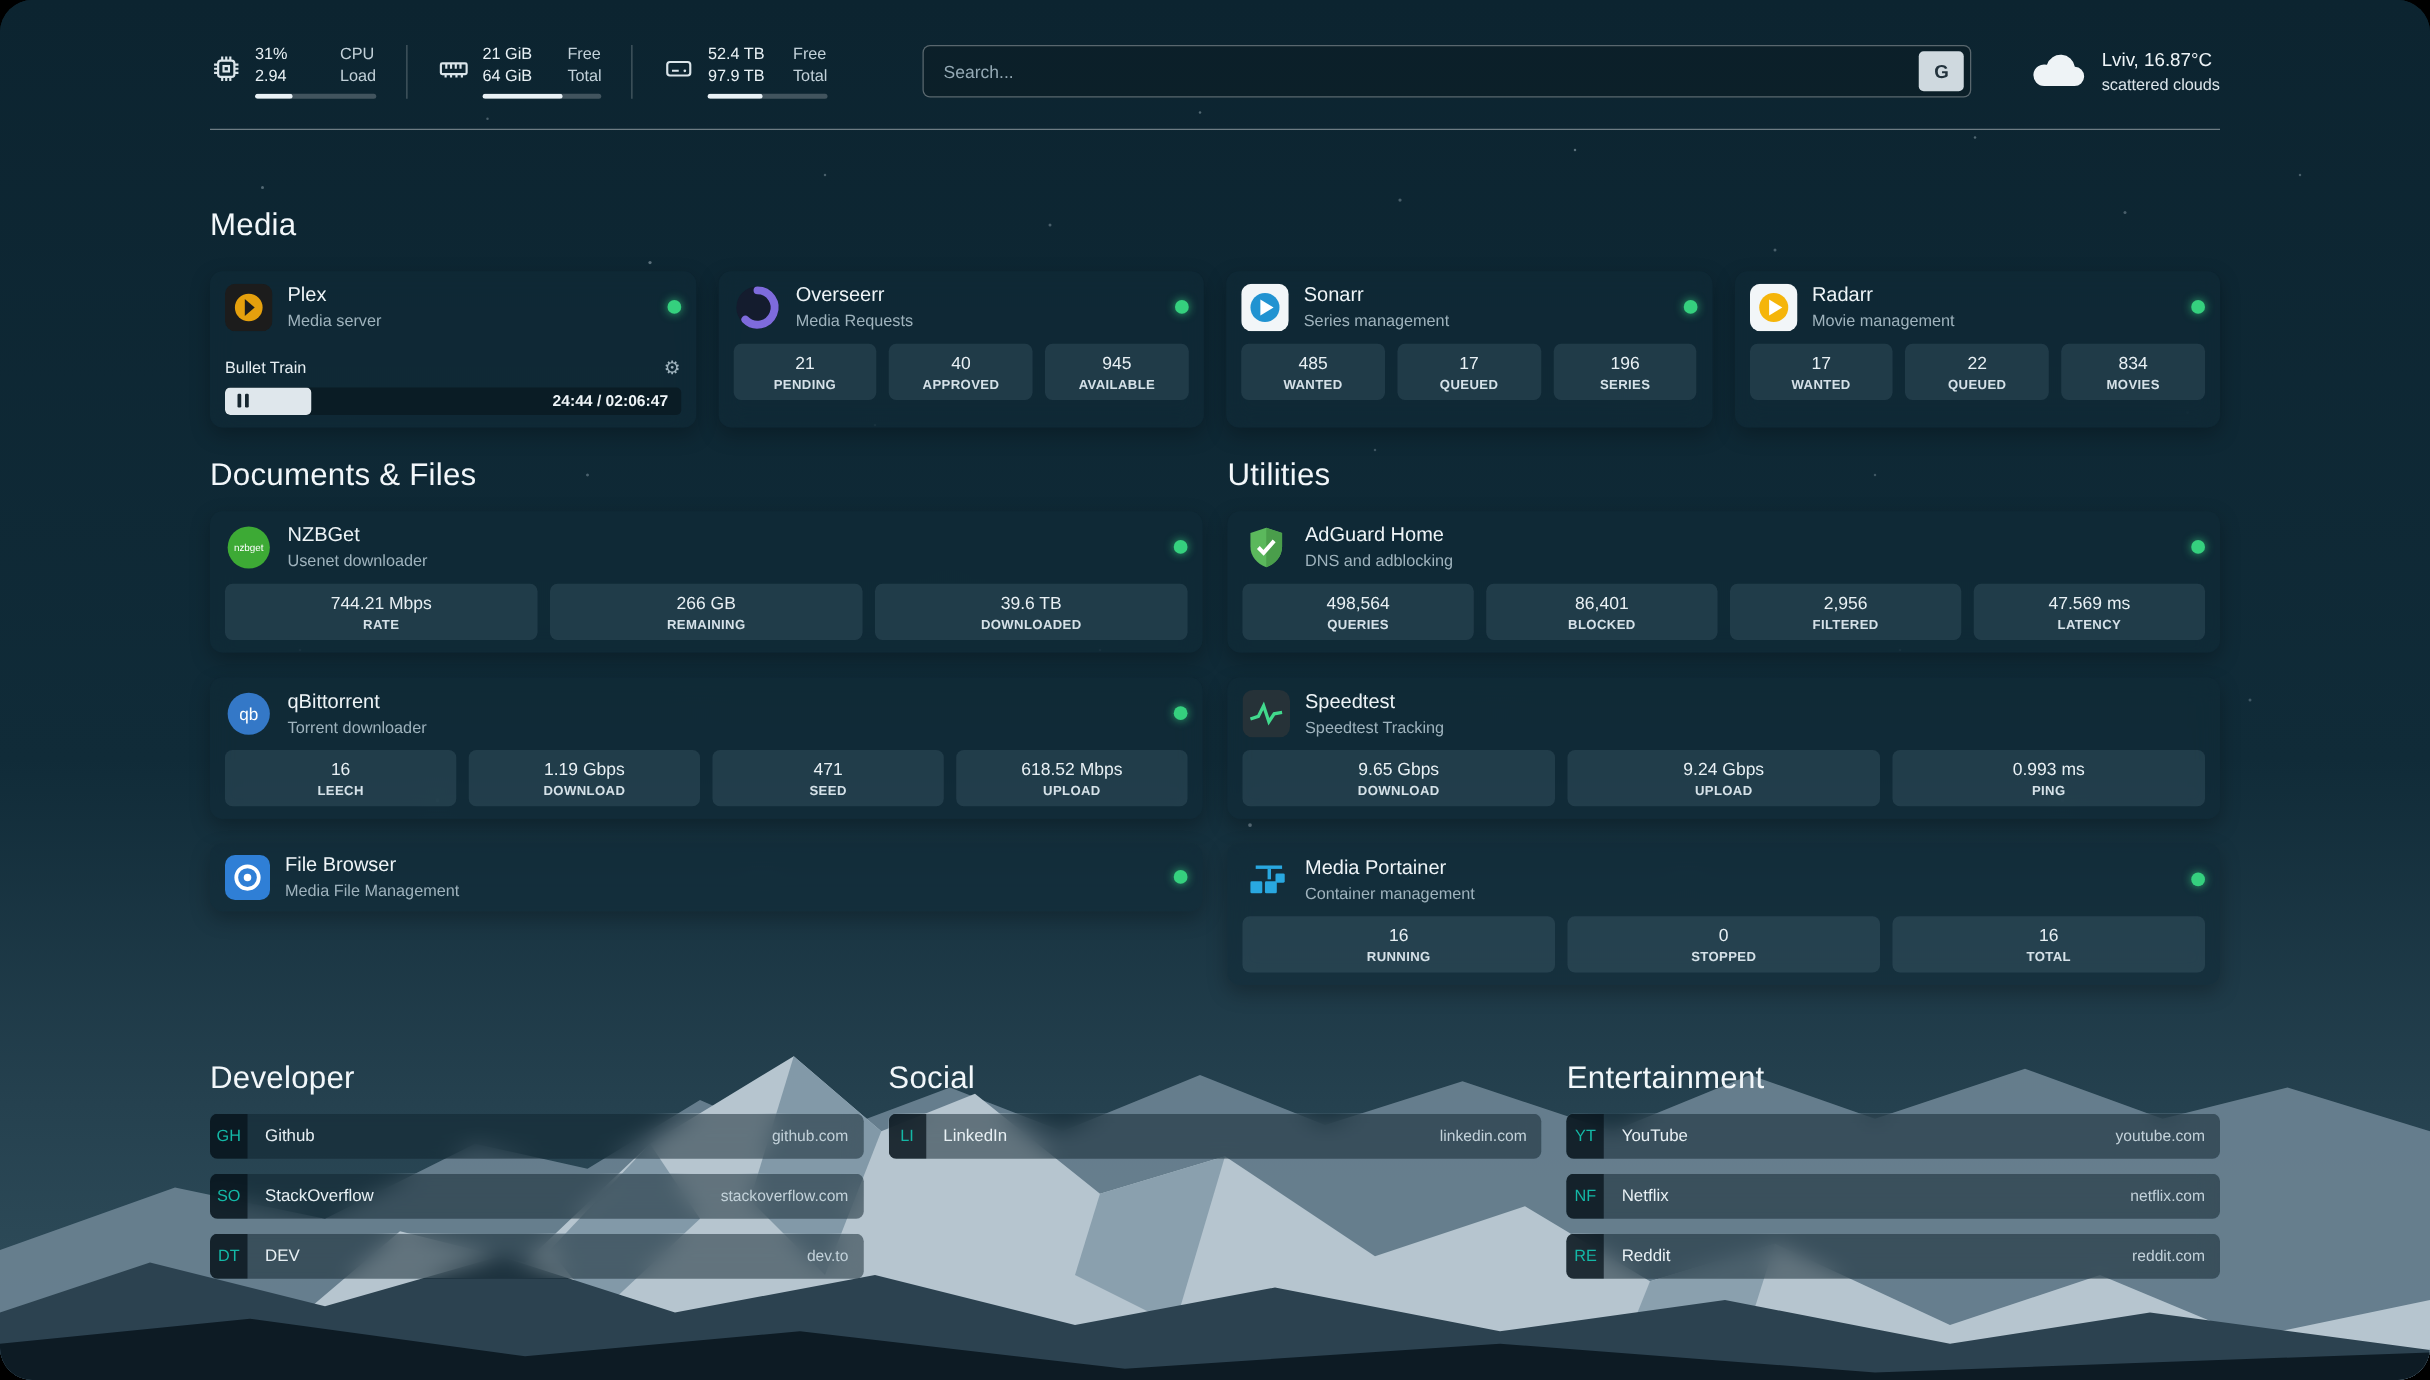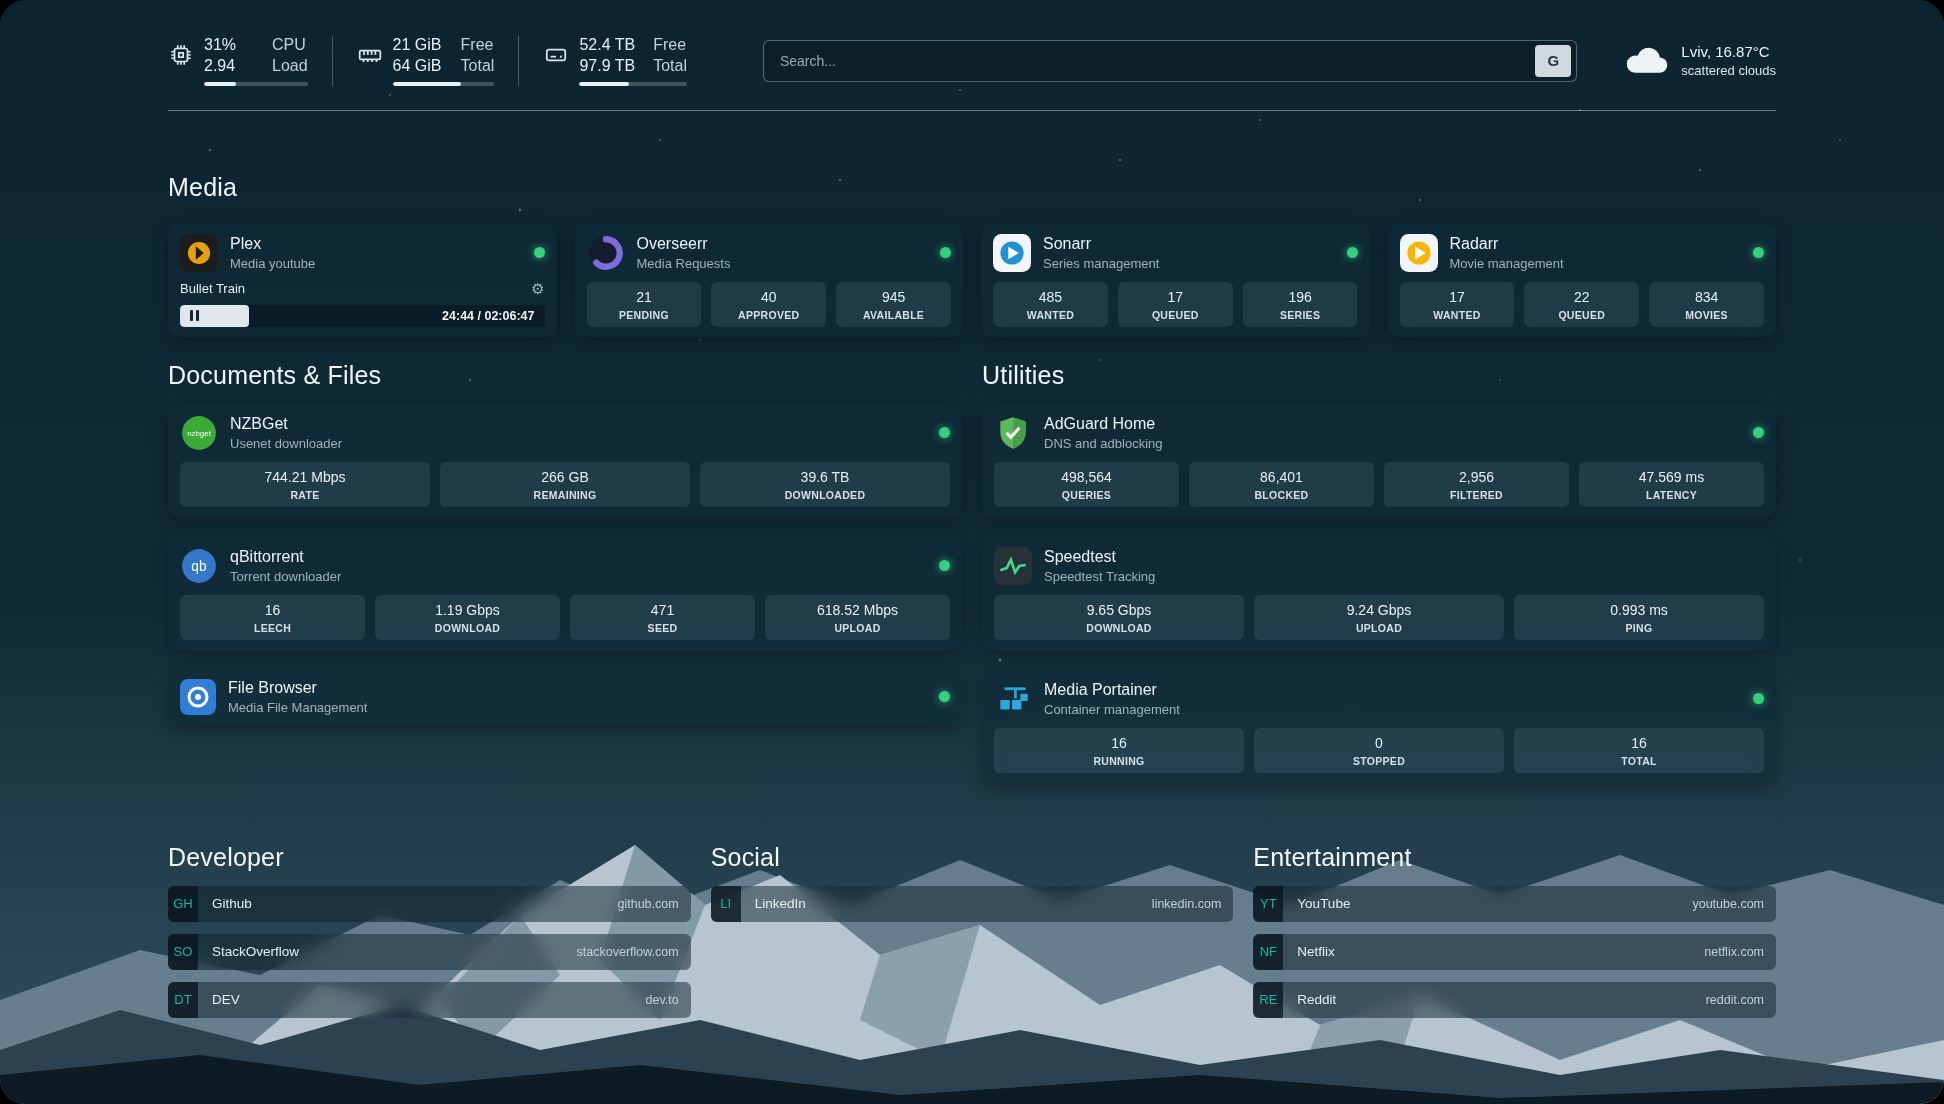--- a/index.html
+++ b/index.html
@@ -10,21 +10,21 @@
   .content { position:relative; z-index:1; padding:36px 168px 0; height:100%; }
 
   
   .topbar { display:flex; align-items:center; }
   .sys { display:flex; align-items:center; }
   .widget { display:flex; gap:10px; align-items:flex-start; padding-right:24px; margin-right:24px; }
   .widget.sep { border-right:1px solid rgba(255,255,255,.25); }
   .w-icon { margin-top:6px; width:26px; height:26px; flex:0 0 auto; }
   .wbody { display:flex; flex-direction:column; gap:6px; }
   .wrow { display:flex; gap:18px; }
-  .wcol { display:flex; flex-direction:column; gap:3px; font-size:16px; line-height:1.15; }
+  .wcol { display:flex; flex-direction:column; gap:3px; font-size:13px; line-height:1.15; }
   .wcol.vals { color:#e9f1f5; min-width:50px; }
   .wcol.labs { color:#c2d1d9; }
   .bar { height:4px; border-radius:2px; background:rgba(255,255,255,.22); overflow:hidden; }
   .bar i { display:block; height:100%; background:#e9f1f5; border-radius:2px; }
 
   .search { flex:1; margin:0 46px 0 28px; height:42px; border:1px solid rgba(255,255,255,.32); border-radius:6px;
             background:rgba(10,26,34,.45); display:flex; align-items:center; padding:4px 5px 4px 16px; }
   .search input { flex:1; background:transparent; border:none; outline:none; color:#e9f1f5; font-size:14px; }
   .search input::placeholder { color:#94a9b4; }
   .engine { width:36px; height:32px; border:none; border-radius:4px; background:#cfd9df; color:#23333d;
@@ -51,21 +51,21 @@
   .app-name { font-size:16px; color:#eef4f7; }
   .app-sub { font-size:13px; color:#9fb3bd; margin-top:3px; }
   .dot { margin-left:auto; width:11px; height:11px; border-radius:50%; background:var(--status-online,#35d07e);
          box-shadow:0 0 8px rgba(53,208,126,.8); align-self:center; flex:0 0 auto; }
   .stats { display:flex; gap:10px; margin-top:10px; }
   .stat { flex:1; background:rgba(165,200,215,.12); border-radius:6px; text-align:center; padding:7px 4px 6px; }
   .stat-value { font-size:14px; color:#e8f0f4; }
   .stat-label { font-size:10.5px; font-weight:700; color:#d5e1e8; margin-top:4px; letter-spacing:.3px; }
 
   
-  .track-row { display:flex; align-items:center; margin-top:8px; font-size:13px; color:#e8f0f4; }
+  .track-row { display:flex; align-items:center; margin-top:20px; font-size:13px; color:#e8f0f4; }
   .gear { margin-left:auto; color:#9fb3bd; font-size:15px; cursor:pointer; }
   .player { position:relative; margin-top:7px; height:22px; background:rgba(8,20,27,.6); border-radius:4px;
             display:flex; align-items:center; padding:0 10px; overflow:hidden; }
   .pfill { position:absolute; left:0; top:0; bottom:0; background:#dfe7ec; border-radius:4px; }
   .pause { position:relative; display:flex; gap:3px; cursor:pointer; }
   .pause i { width:3px; height:11px; background:#16262f; border-radius:1px; }
   .ptime { position:relative; margin-left:auto; font-size:12.5px; font-weight:600; color:#eef4f7; }
 
   .two-col { display:flex; gap:20px; align-items:flex-start; margin-top:24px; }
   .col { flex:1; min-width:0; }
@@ -258,21 +258,21 @@
         <div class="card-head">
           <span class="app-icon">
             <svg viewBox="0 0 36 36">
                 <rect width="36" height="36" rx="8" fill="#1c1c1c"></rect>
                 <circle cx="18" cy="18" r="10.5" fill="#e5a00d"></circle>
                 <path d="M15 11.5l7.5 6.5-7.5 6.5z" fill="#1c1c1c"></path>
               </svg>
           </span>
           <div>
             <div class="app-name">Plex</div>
-            <div class="app-sub">Media youtube</div>
+            <div class="app-sub">Media server</div>
           </div>
           <span class="dot"></span>
         </div>
         <div class="track-row">
           <span>Bullet Train</span>
           <span class="gear">⚙</span>
         </div>
         <div class="player">
           <span class="pfill" style="width: 19%;"></span>
           <span class="pause">

